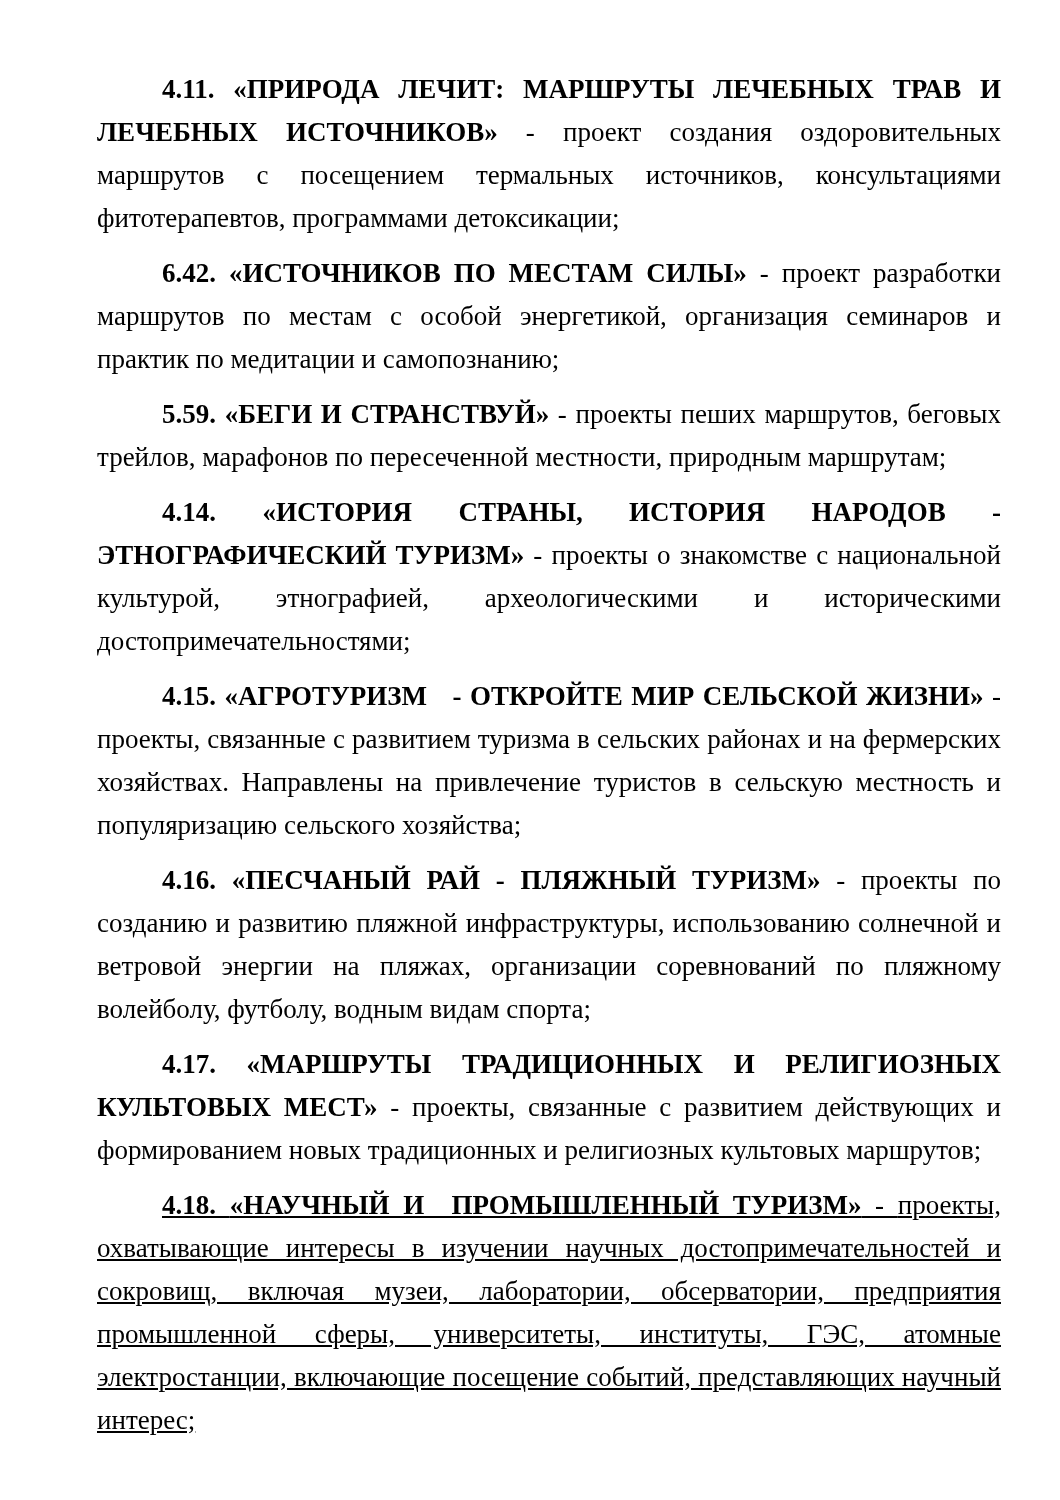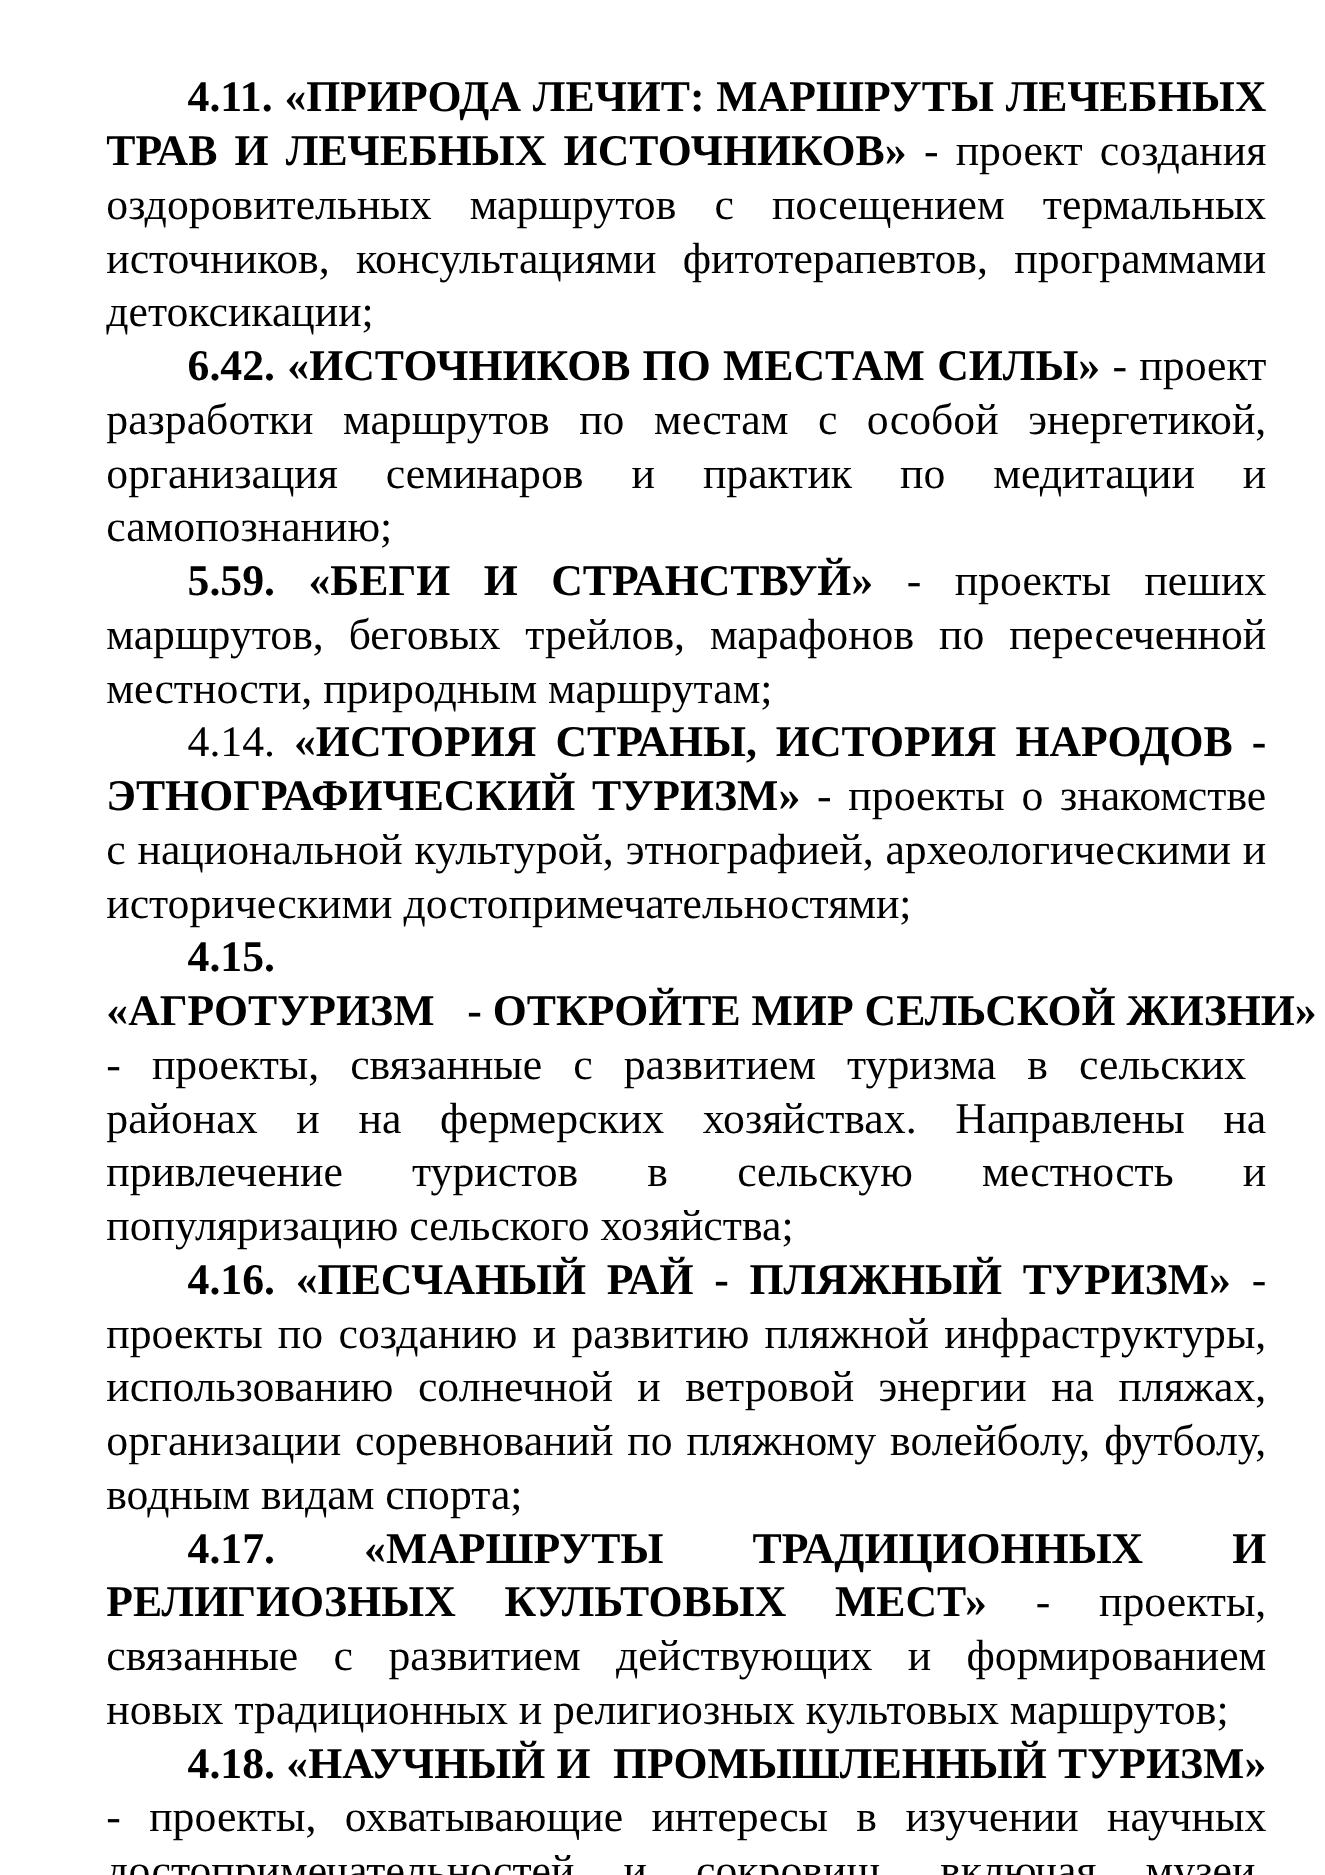--- a/index.html
+++ b/index.html
@@ -19,40 +19,41 @@
     width: 1060px;
     height: 1500px;
     background: #ffffff;
     box-sizing: border-box;
     padding: 56px 47px 0 85px;
   }
   .doc-body {
     width: 928px;
   }
   p.para {
-    margin: 0;
+    margin: 12px;
     padding: 0;
     text-align: justify;
     text-justify: inter-word;
     text-indent: 65px;
-    font-size: 35px;
+    font-size: 27px;
     line-height: 43px;
     letter-spacing: 0px;
     word-spacing: 0px;
     hyphens: none;
   }
   p.para:last-child {
     text-align: justify;
+    text-decoration: underline;
   }
   
   .num {
     font-weight: bold;
   }
   .num-reg {
-    font-weight: normal;
+    font-weight: bold;
   }
   .ttl {
     font-weight: bold;
   }
   .gap-wide {
     white-space: pre;
   }
 </style>
 </head>
 <body>

